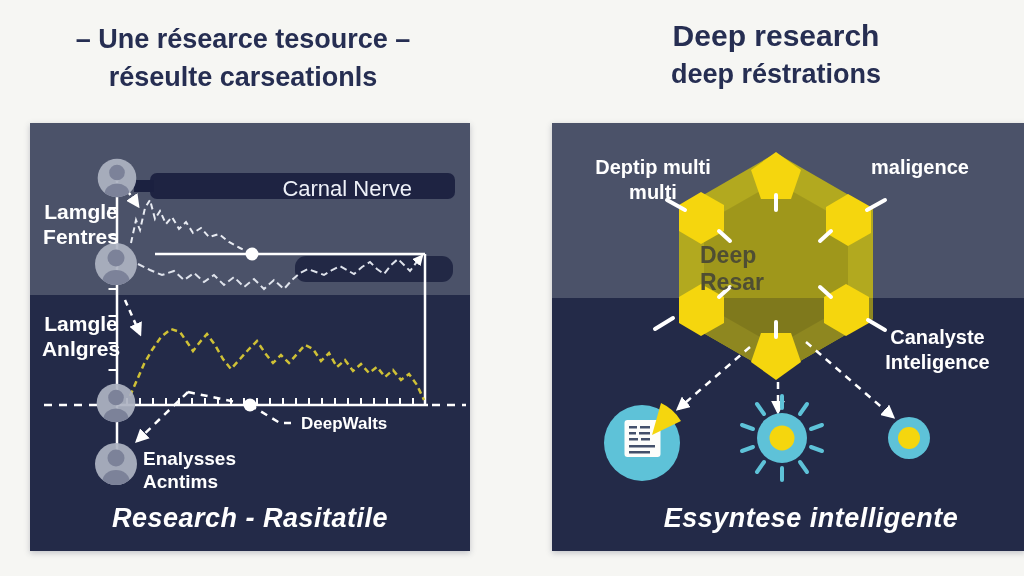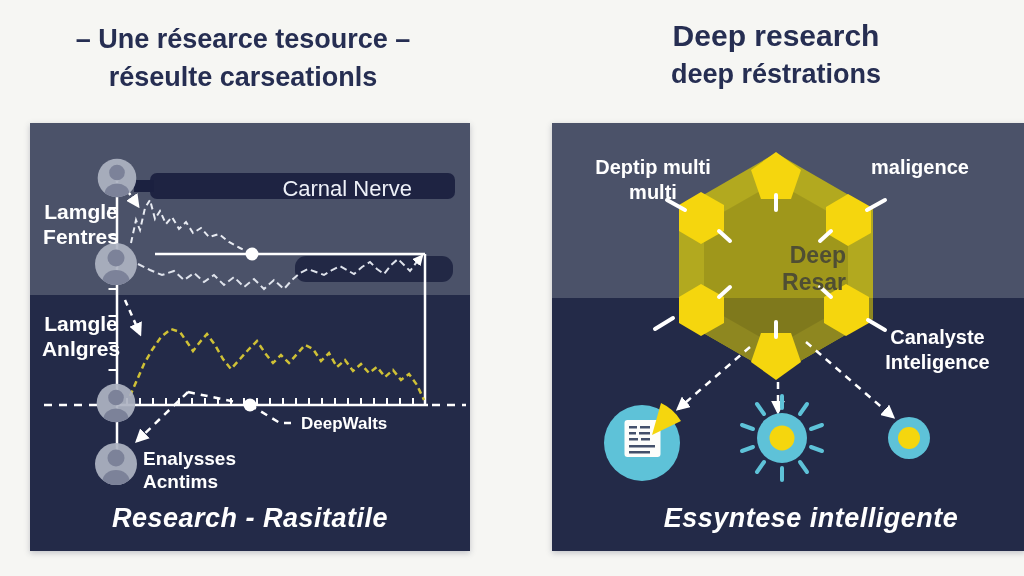--- a/index.html
+++ b/index.html
@@ -26,21 +26,21 @@
   #lbl-carnal{left:120px;top:53px;width:262px;text-align:right;font-size:22px;font-weight:normal;color:#eef1f8;}
   #lbl-deepwalts{left:271px;top:291px;font-size:17px;}
   #lbl-enalysses{left:113px;top:324px;font-size:19px;line-height:23px;}
   #left-footer{top:380px;width:440px;}
   #right-footer{top:380px;width:518px;}
   .hexlbl{font-size:20px;line-height:25px;text-align:center;}
   #lbl-tl{left:25px;top:32px;width:152px;}
   #lbl-tr{left:292px;top:32px;width:152px;}
   #lbl-bl{left:10px;top:202px;width:160px;}
   #lbl-br{left:308px;top:202px;width:155px;}
-  #lbl-hexcenter{left:154px;top:119px;width:140px;text-align:right;
+  #lbl-hexcenter{left:148px;top:119px;width:140px;text-align:left;
     font-size:23px;line-height:27px;font-weight:bold;color:#4f4e33;}
   .fill-bar{fill:var(--bar-fill,#1b2140);}
   .fill-yellow{fill:var(--accent-yellow,#f5d60e);}
   .stroke-yellow{stroke:var(--line-yellow,#cfc136);}
   .fill-hex-up{fill:var(--hex-upper,#b2a91f);}
   .fill-hex-low{fill:var(--hex-lower,#8e8720);}
   .fill-cyan{fill:var(--icon-cyan,#5ec2d8);}
   .stroke-cyan{stroke:var(--icon-cyan,#5ec2d8);}
 </style>
 </head>

